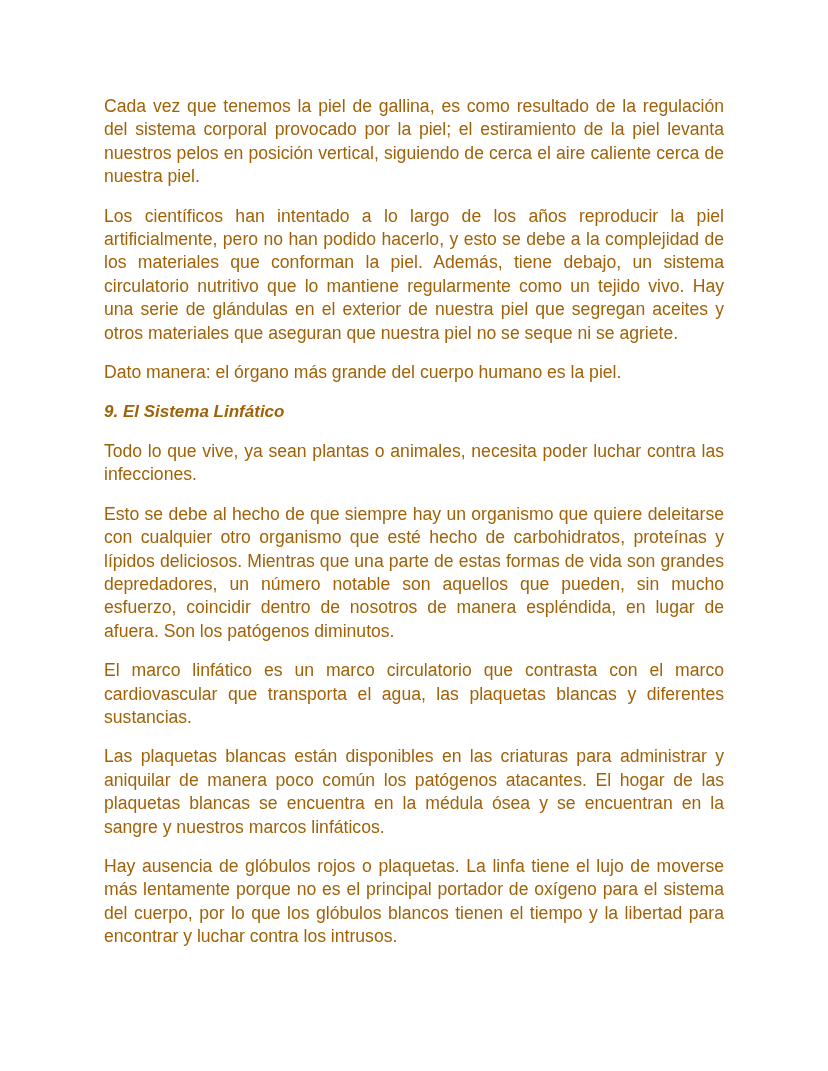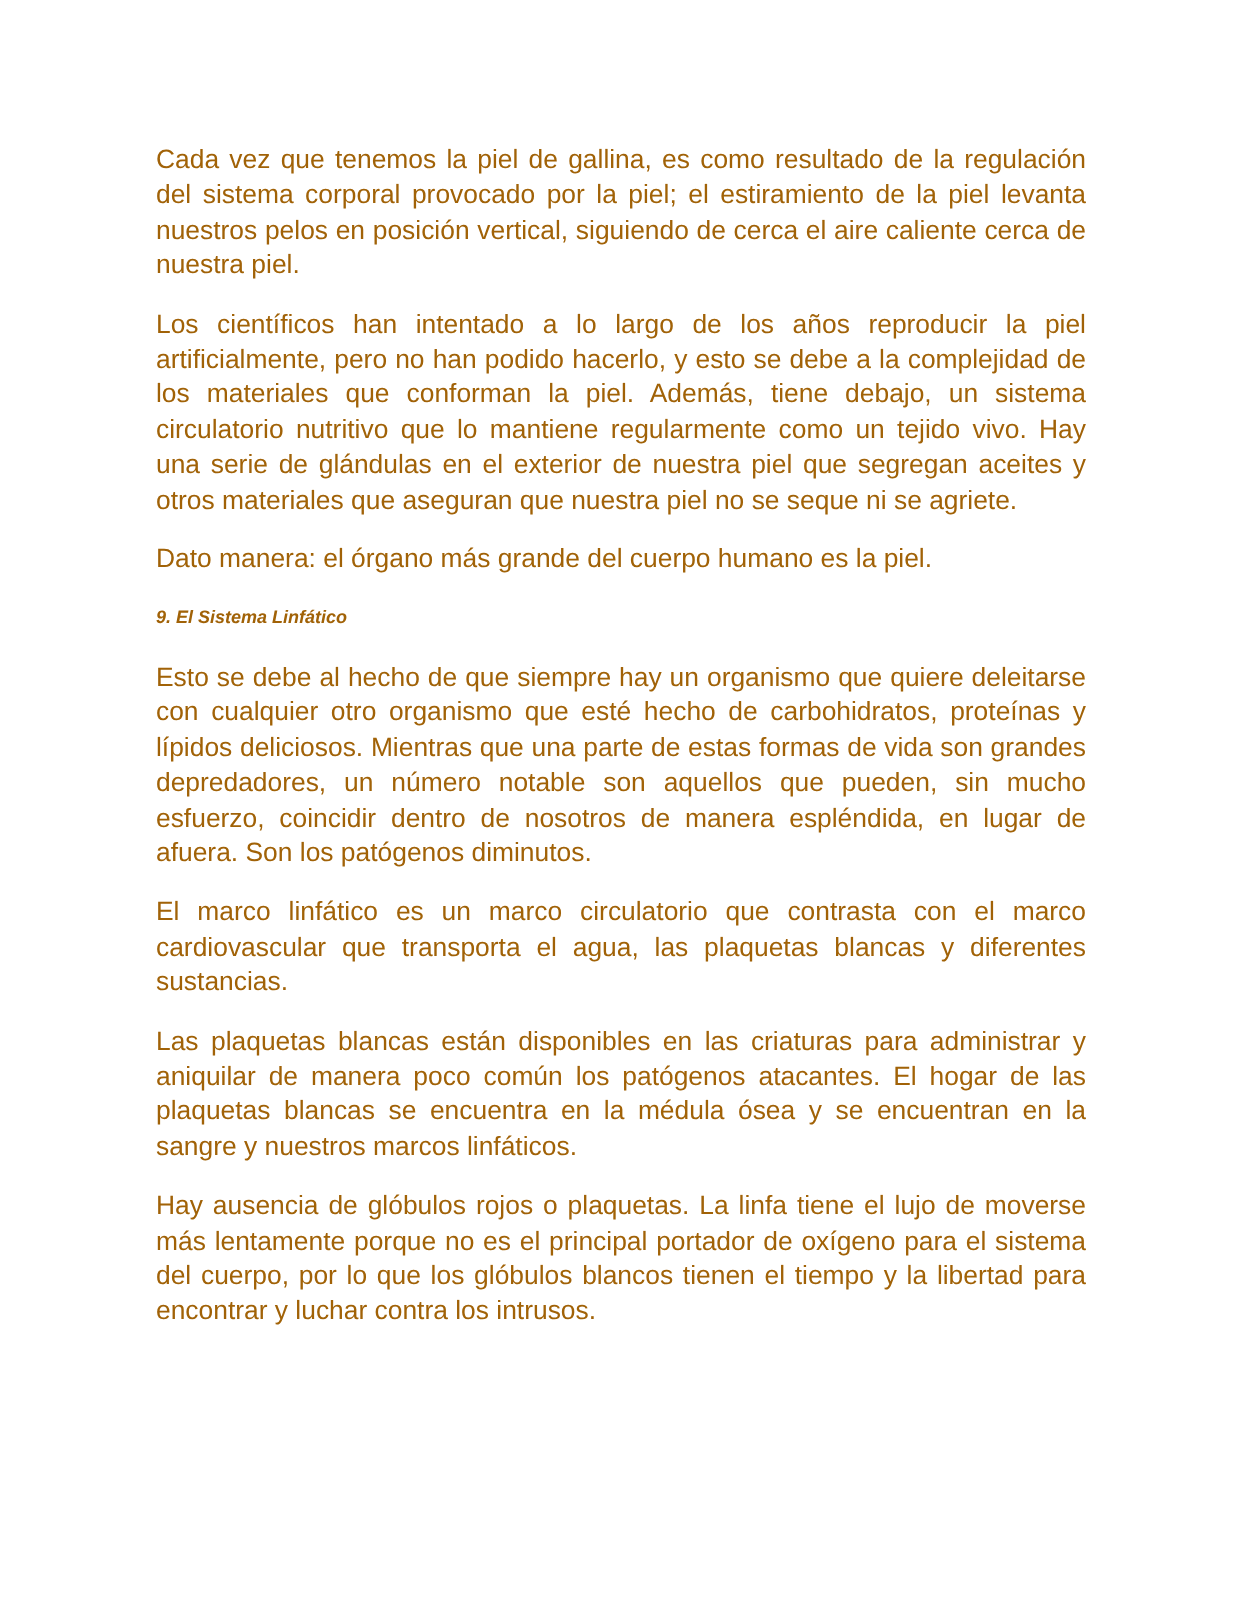--- a/index.html
+++ b/index.html
@@ -22,33 +22,34 @@
       font-size: 17.6px;
       line-height: 23.4px;
       color: #a16207;
     }
     .page p {
       margin: 0 0 16px 0;
       text-align: justify;
     }
     .page h2 {
       margin: 0 0 16px 0;
-      font-size: 12px;
+      font-size: 17px;
       line-height: 23.4px;
       font-weight: bold;
       font-style: italic;
     }
   </style>
 </head>
 <body>
 
 <div class="page">
   <p>Cada vez que tenemos la piel de gallina, es como resultado de la regulación del sistema corporal provocado por la piel; el estiramiento de la piel levanta nuestros pelos en posición vertical, siguiendo de cerca el aire caliente cerca de nuestra piel.</p>
   <p>Los científicos han intentado a lo largo de los años reproducir la piel artificialmente, pero no han podido hacerlo, y esto se debe a la complejidad de los materiales que conforman la piel. Además, tiene debajo, un sistema circulatorio nutritivo que lo mantiene regularmente como un tejido vivo. Hay una serie de glándulas en el exterior de nuestra piel que segregan aceites y otros materiales que aseguran que nuestra piel no se seque ni se agriete.</p>
   <p>Dato manera: el órgano más grande del cuerpo humano es la piel.</p>
 
   <h2>9. El Sistema Linfático</h2>
 
+  <p>Todo lo que vive, ya sean plantas o animales, necesita poder luchar contra las infecciones.</p>
   <p>Esto se debe al hecho de que siempre hay un organismo que quiere deleitarse con cualquier otro organismo que esté hecho de carbohidratos, proteínas y lípidos deliciosos. Mientras que una parte de estas formas de vida son grandes depredadores, un número notable son aquellos que pueden, sin mucho esfuerzo, coincidir dentro de nosotros de manera espléndida, en lugar de afuera. Son los patógenos diminutos.</p>
   <p>El marco linfático es un marco circulatorio que contrasta con el marco cardiovascular que transporta el agua, las plaquetas blancas y diferentes sustancias.</p>
   <p>Las plaquetas blancas están disponibles en las criaturas para administrar y aniquilar de manera poco común los patógenos atacantes. El hogar de las plaquetas blancas se encuentra en la médula ósea y se encuentran en la sangre y nuestros marcos linfáticos.</p>
   <p>Hay ausencia de glóbulos rojos o plaquetas. La linfa tiene el lujo de moverse más lentamente porque no es el principal portador de oxígeno para el sistema del cuerpo, por lo que los glóbulos blancos tienen el tiempo y la libertad para encontrar y luchar contra los intrusos.</p>
 </div>
 
 </body></html>

